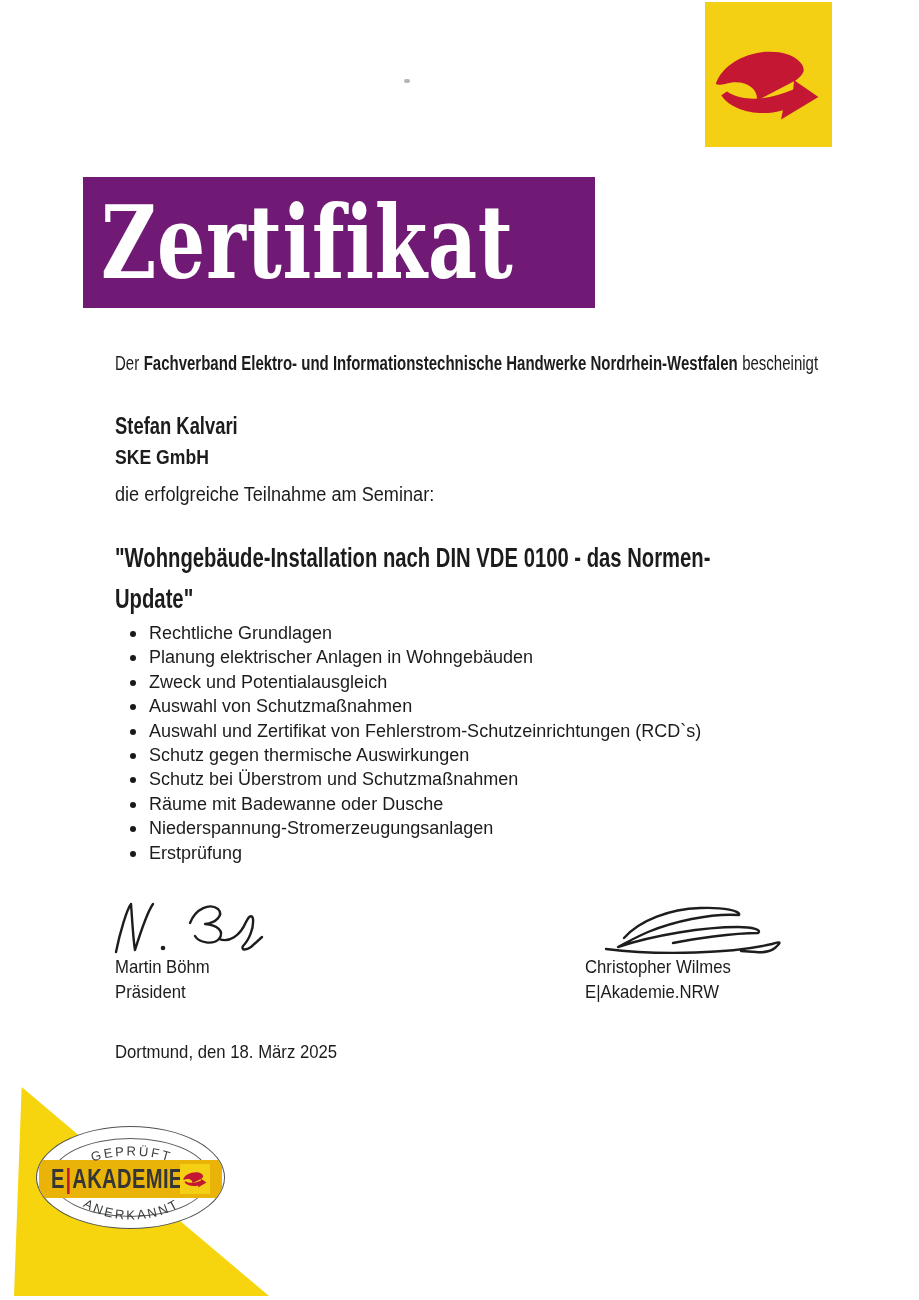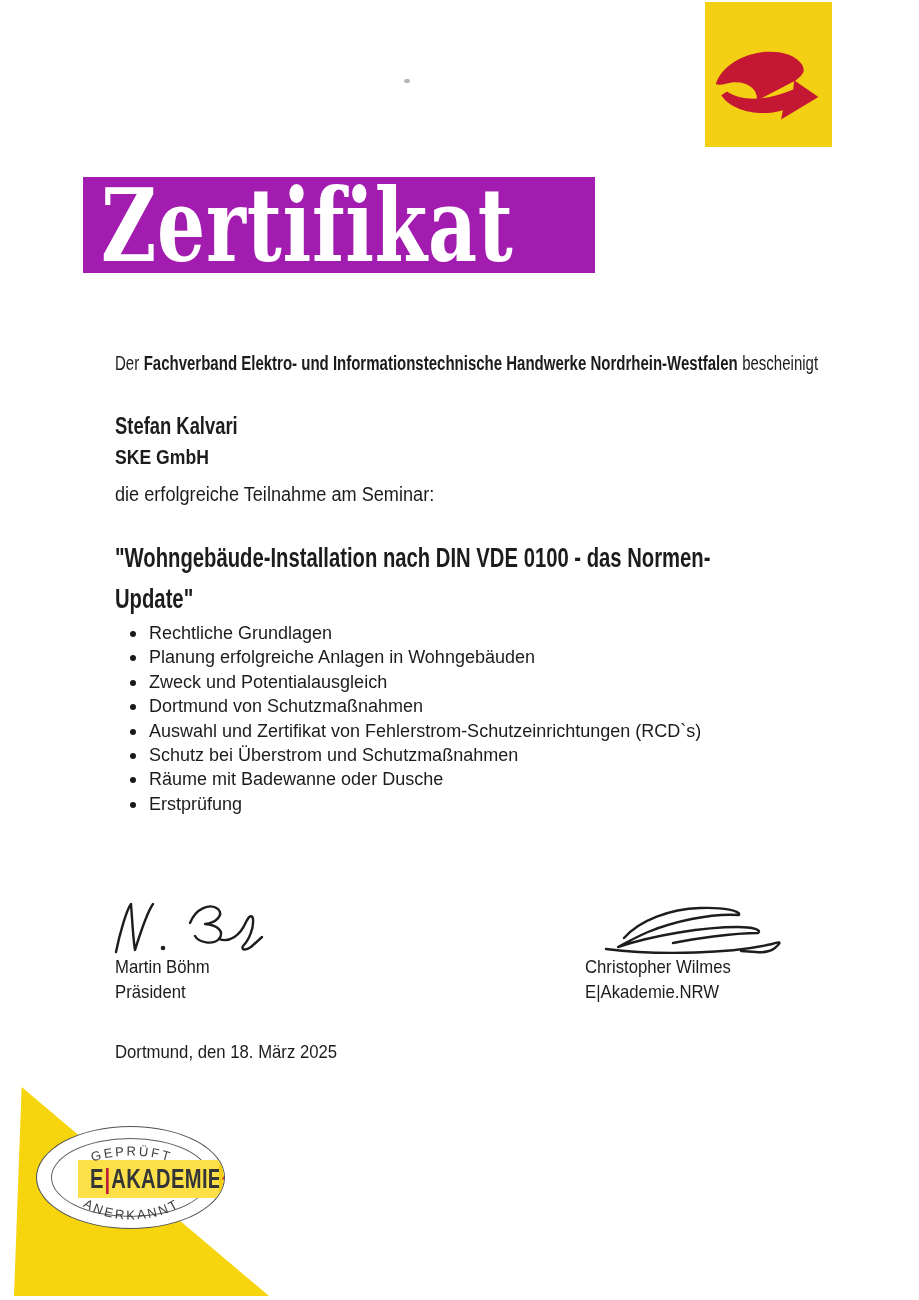--- a/index.html
+++ b/index.html
@@ -11,22 +11,22 @@
 
   
   .logo-box {
     position:absolute; left:705px; top:2px; width:127px; height:145px;
     background:#f3d013;
   }
   .logo-box svg { position:absolute; left:7px; top:44px; width:112px; height:76px; color:#c41734; }
 
   
   .banner {
-    position:absolute; left:83px; top:177px; width:512px; height:96px;
-    background:#a21caf; display:flex; align-items:center;
+    position:absolute; left:83px; top:177px; width:512px; height:131px;
+    background:#701a75; display:flex; align-items:center;
   }
   .banner .word {
     font-family:"DejaVu Serif", serif; font-weight:bold; font-size:101px;
     color:#ffffff; white-space:nowrap; padding-left:24px;
     transform:scaleX(0.75); transform-origin:left center; letter-spacing:1px;
   }
 
   
   .artifact { position:absolute; left:404px; top:79px; width:6px; height:4px;
     background:#8b8f96; opacity:.65; border-radius:2px; }
@@ -80,21 +80,21 @@
   .seal {
     position:absolute; left:36px; top:1126px; width:189px; height:103px;
     background:#ffffff; border:1.6px solid #4f5254; border-radius:50%;
     overflow:hidden;
   }
   .seal-inner-ellipse {
     position:absolute; left:14px; right:14px; top:11px; bottom:11px;
     border:1.2px solid #5a5d5f; border-radius:50%;
   }
   .seal-band {
-    position:absolute; left:2px; right:2px; top:33px; height:38px; background:#fde047;margin-left:39px;
+    position:absolute; left:2px; right:2px; top:33px; height:38px; background:#eab308;
   }
   .seal-word {
     position:absolute; left:12px; top:3px; font-size:28px; font-weight:bold;
     color:#333537; white-space:nowrap; transform:scaleX(0.72); transform-origin:left top;
     letter-spacing:0.5px;
   }
   .seal-word .pipe { color:#c41734; font-weight:bold; padding:0 1px; }
   .seal-logo {
     position:absolute; left:141px; top:4px; width:30px; height:30px; background:#f3d013;
   }
@@ -140,26 +140,28 @@
   <div class="line recipient-name cx80">Stefan Kalvari</div>
   <div class="line recipient-company cx88">SKE GmbH</div>
 
   <div class="line confirmation cx93">die erfolgreiche Teilnahme am Seminar:</div>
 
   <div class="line title1 cx75">"Wohngebäude-Installation nach DIN VDE 0100 - das Normen-</div>
   <div class="line title2 cx75">Update"</div>
 
   <ul class="topics">
     <li>Rechtliche Grundlagen</li>
-    <li>Planung erfolgreiche Anlagen in Wohngebäuden</li>
+    <li>Planung elektrischer Anlagen in Wohngebäuden</li>
     <li>Zweck und Potentialausgleich</li>
-    <li>Dortmund von Schutzmaßnahmen</li>
+    <li>Auswahl von Schutzmaßnahmen</li>
     <li>Auswahl und Zertifikat von Fehlerstrom-Schutzeinrichtungen (RCD`s)</li>
+    <li>Schutz gegen thermische Auswirkungen</li>
     <li>Schutz bei Überstrom und Schutzmaßnahmen</li>
     <li>Räume mit Badewanne oder Dusche</li>
+    <li>Niederspannung-Stromerzeugungsanlagen</li>
     <li>Erstprüfung</li>
   </ul>
 
   <svg class="sig sig-left" width="165" height="64" viewBox="0 0 165 64">
     <path d="M8,56 C12,36 19,13 23,8 C24,20 25,42 27,54 C32,38 40,15 45,8"></path>
     <circle cx="55" cy="52" r="2.3" fill="#1d1d1d" stroke="none"></circle>
     <path d="M82,27 C88,12 102,7 110,13 C116,19 108,27 97,28 C109,29 117,35 111,43 C105,49 91,47 87,40"></path>
     <path d="M111,43 C121,47 132,40 138,26 C141,20 144,18 145,23 C146,32 141,44 135,50 C133,54 137,55 143,51 L154,41"></path>
   </svg>
 

